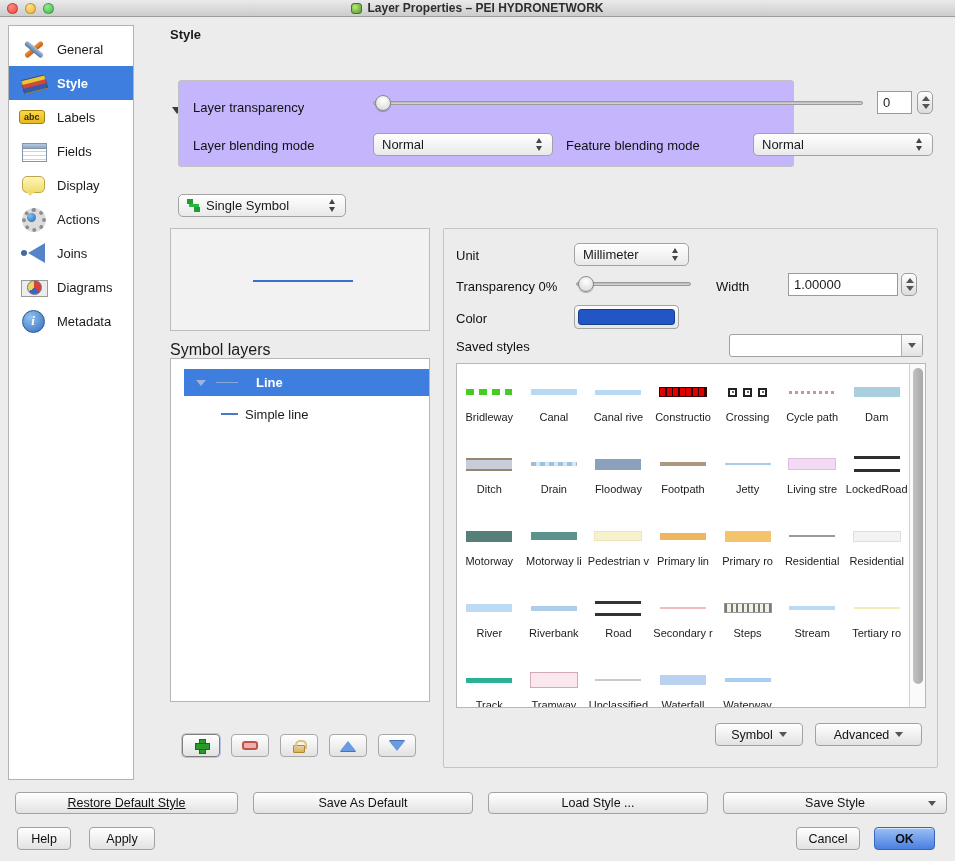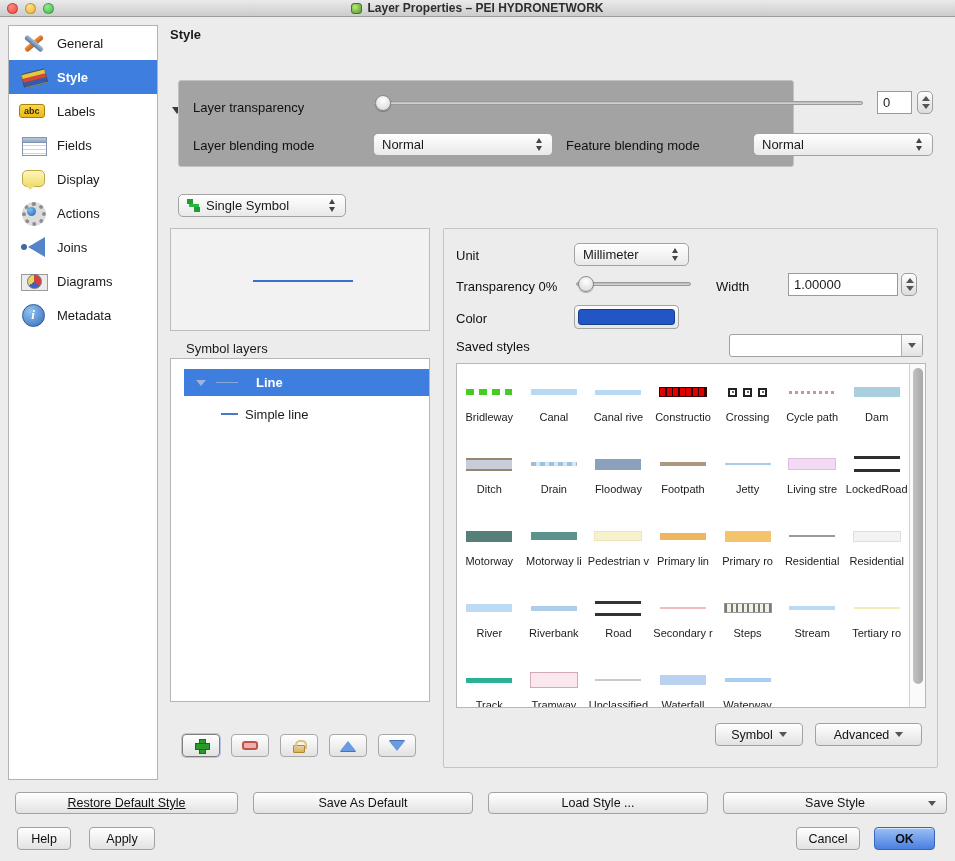--- a/index.html
+++ b/index.html
@@ -14,22 +14,22 @@
   .traffic { position:absolute; left:7px; top:3px; display:flex; gap:7px; }
   .tl { width:11px; height:11px; border-radius:50%; border:1px solid rgba(0,0,0,.25); }
   .tl.red { background:radial-gradient(circle at 35% 30%,#ff8a80,#f0453c); }
   .tl.yellow { background:radial-gradient(circle at 35% 30%,#ffe08a,#f5b52e); }
   .tl.green { background:radial-gradient(circle at 35% 30%,#9ae690,#35c343); }
   .title-text { font-size:12px; color:#2e2e2e; display:flex; align-items:center; gap:5px; font-weight:bold; }
   .qgis-logo { width:11px; height:11px; border-radius:3px;
     background:radial-gradient(circle at 35% 35%,#bfe77a,#4c9a2a); border:1px solid #3c7a1e; }
 
   
-  .sidebar { position:absolute; left:8px; top:25px; width:150px; height:755px;
-    background:#ffffff; border:1px solid #b2b2b2; padding-top:0; }
+  .sidebar { position:absolute; left:8px; top:25px; width:126px; height:755px;
+    background:#ffffff; border:1px solid #b2b2b2; padding-top:6px; }
   .side-item { height:34px; display:flex; align-items:center; gap:8px; padding-left:10px;
     font-size:13px; cursor:default; }
   .side-item.selected { background:#3b7ee0; color:#ffffff; font-weight:bold; }
   .ic { width:30px; height:26px; position:relative; flex:none; }
   .ic-general::before { content:''; position:absolute; left:4px; top:11px; width:22px; height:5px;
     border-radius:2px; background:linear-gradient(#f09040,#c06018); transform:rotate(-40deg); }
   .ic-general::after { content:''; position:absolute; left:4px; top:11px; width:22px; height:5px;
     border-radius:2px; background:linear-gradient(#a8c0dc,#54789f); transform:rotate(40deg); }
   .ic-style::before { content:''; position:absolute; left:3px; top:7px; width:23px; height:13px;
     border-radius:2px; transform:rotate(-14deg);
@@ -70,21 +70,21 @@
 
   
   .page-title { position:absolute; left:170px; top:27px; font-size:13px; font-weight:bold; }
   .section-head { position:absolute; left:172px; top:59px; font-size:13px; font-weight:bold;
     display:flex; align-items:center; gap:7px;margin-top:44px; }
   .disc { width:0; height:0; border-left:5px solid transparent; border-right:5px solid transparent;
     border-top:7px solid #3c3c3c; }
 
   
   .render-box { position:absolute; left:178px; top:80px; width:616px; height:87px;
-    background:#a3a3a3; border:1px solid #c2c2c2; border-radius:3px; }
+    background:#c4b5fd; border:1px solid #c2c2c2; border-radius:3px; }
   .lbl { font-size:13px; color:#111; position:absolute; white-space:nowrap; }
 
   .slider { position:absolute; }
   .slider .track { position:absolute; left:0; right:0; top:50%; height:4px; margin-top:-2px;
     border-radius:2px; background:linear-gradient(#b4b4b4,#dadada); border:1px solid #9a9a9a; }
   .slider .knob { position:absolute; top:50%; width:16px; height:16px; margin-top:-8px;
     border-radius:50%; background:radial-gradient(circle at 50% 32%,#ffffff,#d4d4d4);
     border:1px solid #8a8a8a; box-shadow:0 1px 1px rgba(0,0,0,.25); }
 
   .field { background:#ffffff; border:1px solid #9a9a9a; font-size:13px; position:absolute;
@@ -111,21 +111,21 @@
   .ss-icon { width:13px; height:13px; position:relative; flex:none; }
   .ss-icon::before { content:''; position:absolute; inset:0;
     background:linear-gradient(#1f9e33,#1f9e33) left top/6px 5px no-repeat,
                linear-gradient(#1f9e33,#1f9e33) right bottom/6px 5px no-repeat,
                linear-gradient(#28b83e,#28b83e) center/10px 3px no-repeat; }
 
   
   .preview { position:absolute; left:170px; top:228px; width:260px; height:103px;
     background:#f2f2f2; border:1px solid #bdbdbd; }
   .preview .line { position:absolute; left:82px; top:51px; width:100px; height:2px; background:#3c6fce; }
-  .symlayers-label { position:absolute; left:186px; top:341px; font-size:13px;text-align:right; }
+  .symlayers-label { position:absolute; left:170px; top:341px; font-size:16px;text-align:right; }
   .tree { position:absolute; left:170px; top:358px; width:260px; height:344px;
     background:#ffffff; border:1px solid #b5b5b5; }
   .tree-row-parent { position:absolute; left:0; right:0; top:10px; height:27px; background:#3d7edf;
     display:flex; align-items:center; color:#fff; font-weight:bold; font-size:13px; }
   .tree-disc { width:0; height:0; margin-left:12px;
     border-left:5px solid transparent; border-right:5px solid transparent; border-top:6px solid #9eb4dd; }
   .tree-parent-glyph { width:22px; height:1px; background:#8aa6d8; margin-left:10px; }
   .tree-parent-label { margin-left:18px; }
   .tree-row-child { position:absolute; left:0; right:0; top:42px; height:26px;
     display:flex; align-items:center; font-size:13px; }

